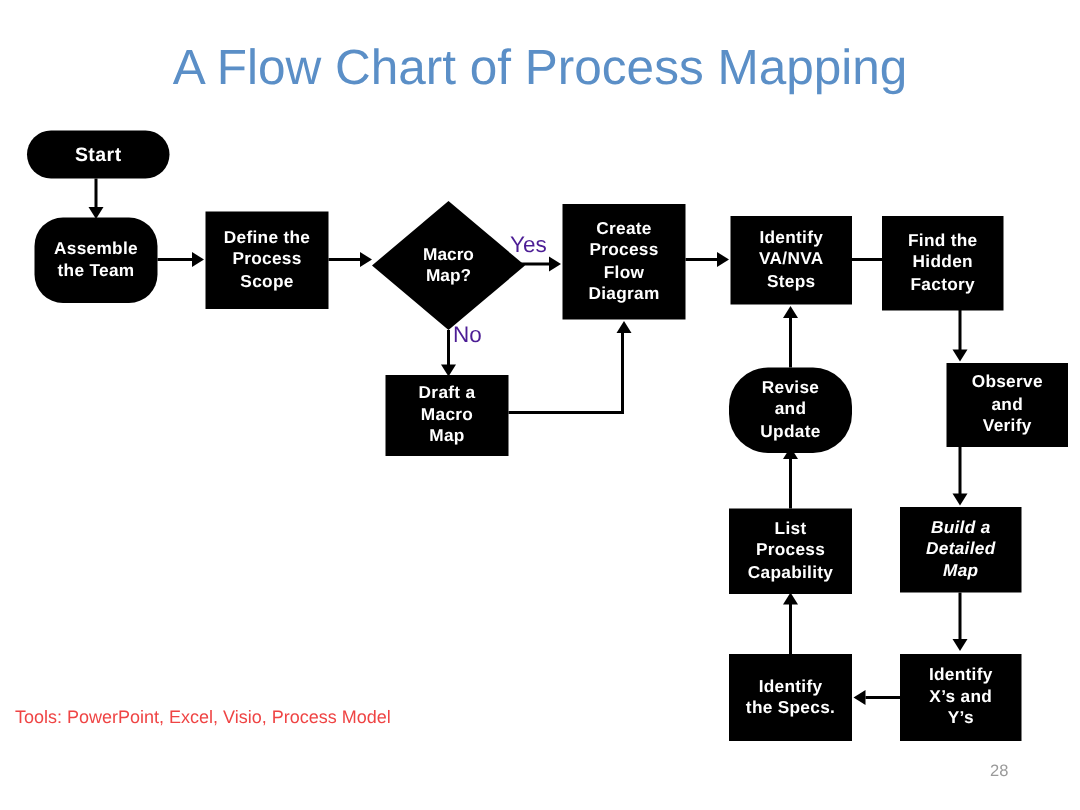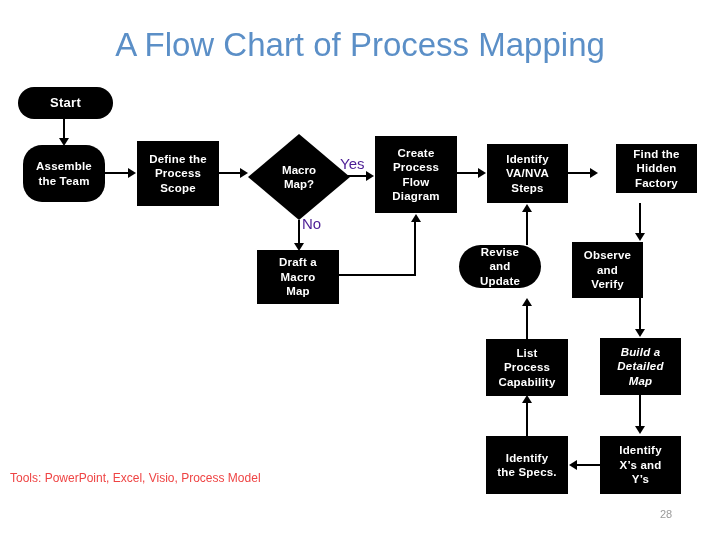--- a/index.html
+++ b/index.html
@@ -173,39 +173,39 @@
 
   <div class="node" style="left:487px;top:144px;width:81px;height:59px;">
     <span style="white-space:pre-line;">Identify
 VA/NVA
 Steps</span>
   </div>
 
   <div class="ln lnh" style="left:568px;top:172px;width:23px;"></div>
   <div class="arrow ar-right" style="left:590px;top:168px;"></div>
 
-  <div class="node" style="left:616px;top:144px;width:81px;height:49px;">
+  <div class="node" style="left:588px;top:144px;width:81px;height:63px;">
     <span style="white-space:pre-line;">Find the
 Hidden
 Factory</span>
   </div>
 
   <div class="ln lnv" style="left:639px;top:203px;height:32px;"></div>
   <div class="arrow ar-down" style="left:635px;top:233px;"></div>
 
-  <div class="node" style="left:459px;top:245px;width:82px;height:43px;border-radius:26px;">
+  <div class="node" style="left:486px;top:245px;width:82px;height:57px;border-radius:26px;">
     <span style="white-space:pre-line;">Revise
 and
 Update</span>
   </div>
 
   <div class="ln lnv" style="left:526px;top:211px;height:34px;"></div>
   <div class="arrow ar-up" style="left:522px;top:204px;"></div>
 
-  <div class="node" style="left:572px;top:242px;width:71px;height:56px;">
+  <div class="node" style="left:631px;top:242px;width:81px;height:56px;">
     <span style="white-space:pre-line;">Observe
 and
 Verify</span>
   </div>
 
   <div class="ln lnv" style="left:639px;top:298px;height:32px;"></div>
   <div class="arrow ar-down" style="left:635px;top:329px;"></div>
 
   <div class="node" style="left:486px;top:339px;width:82px;height:57px;">
     <span style="white-space:pre-line;">List

